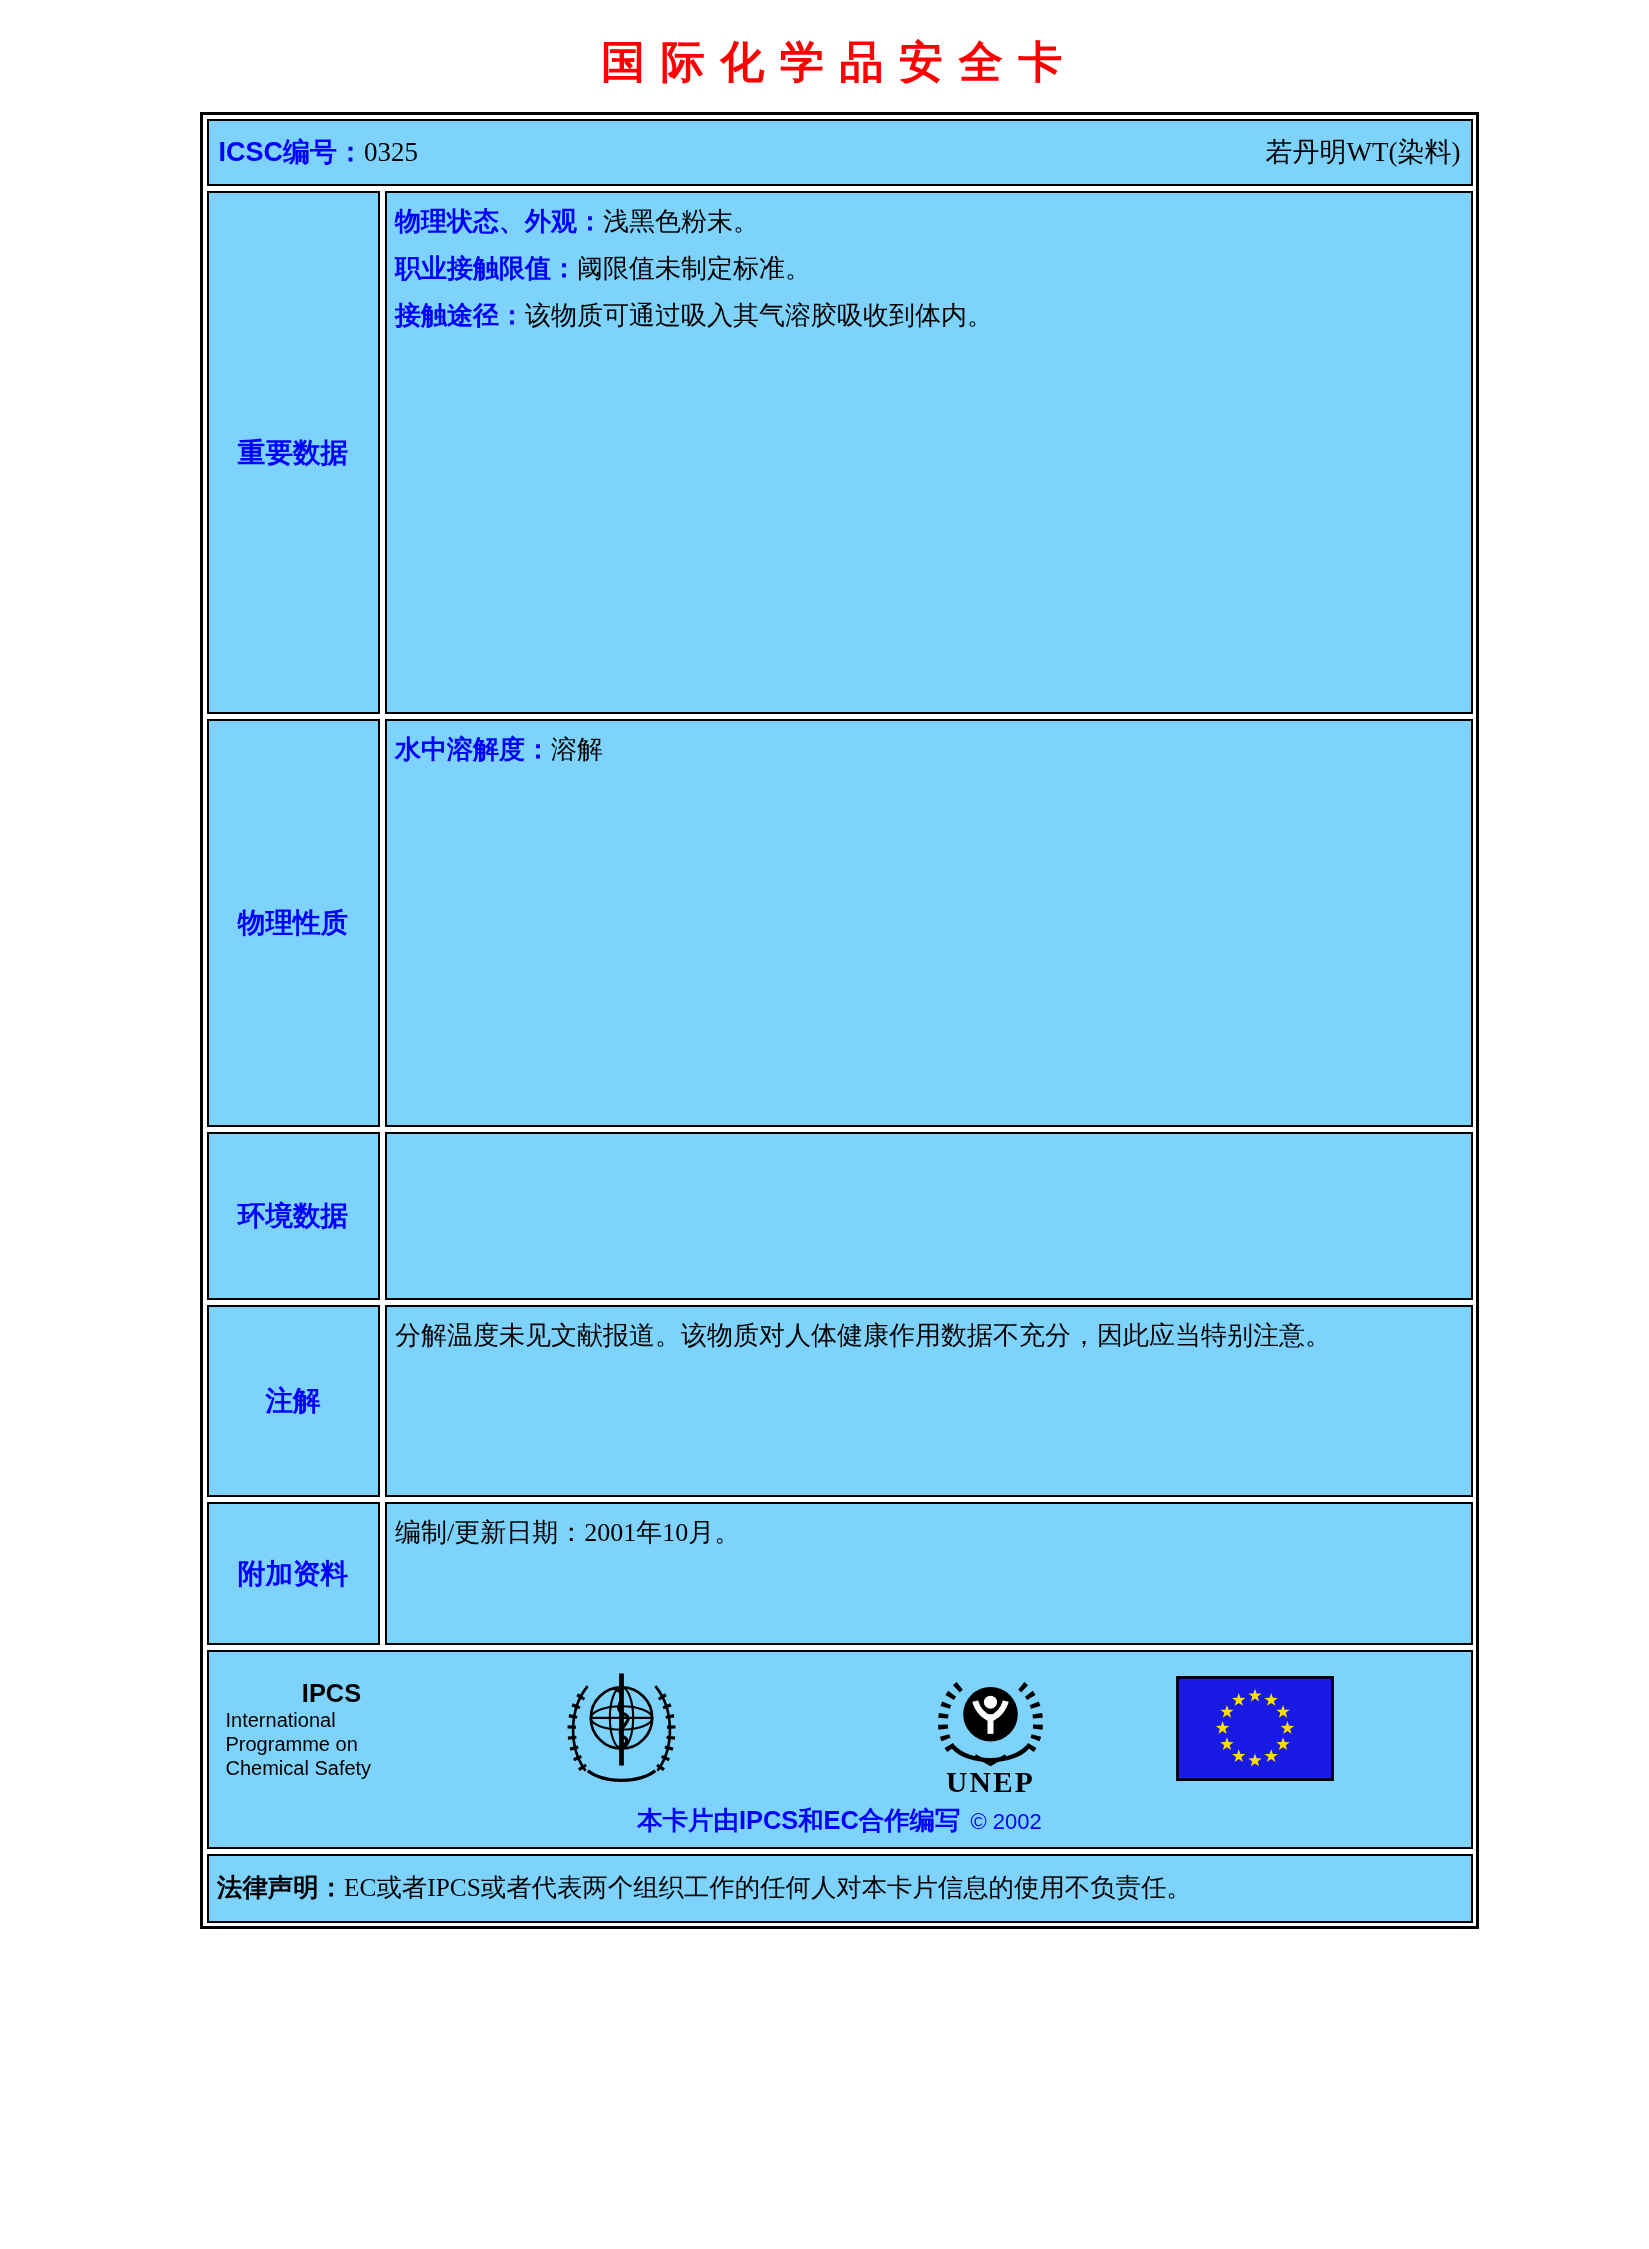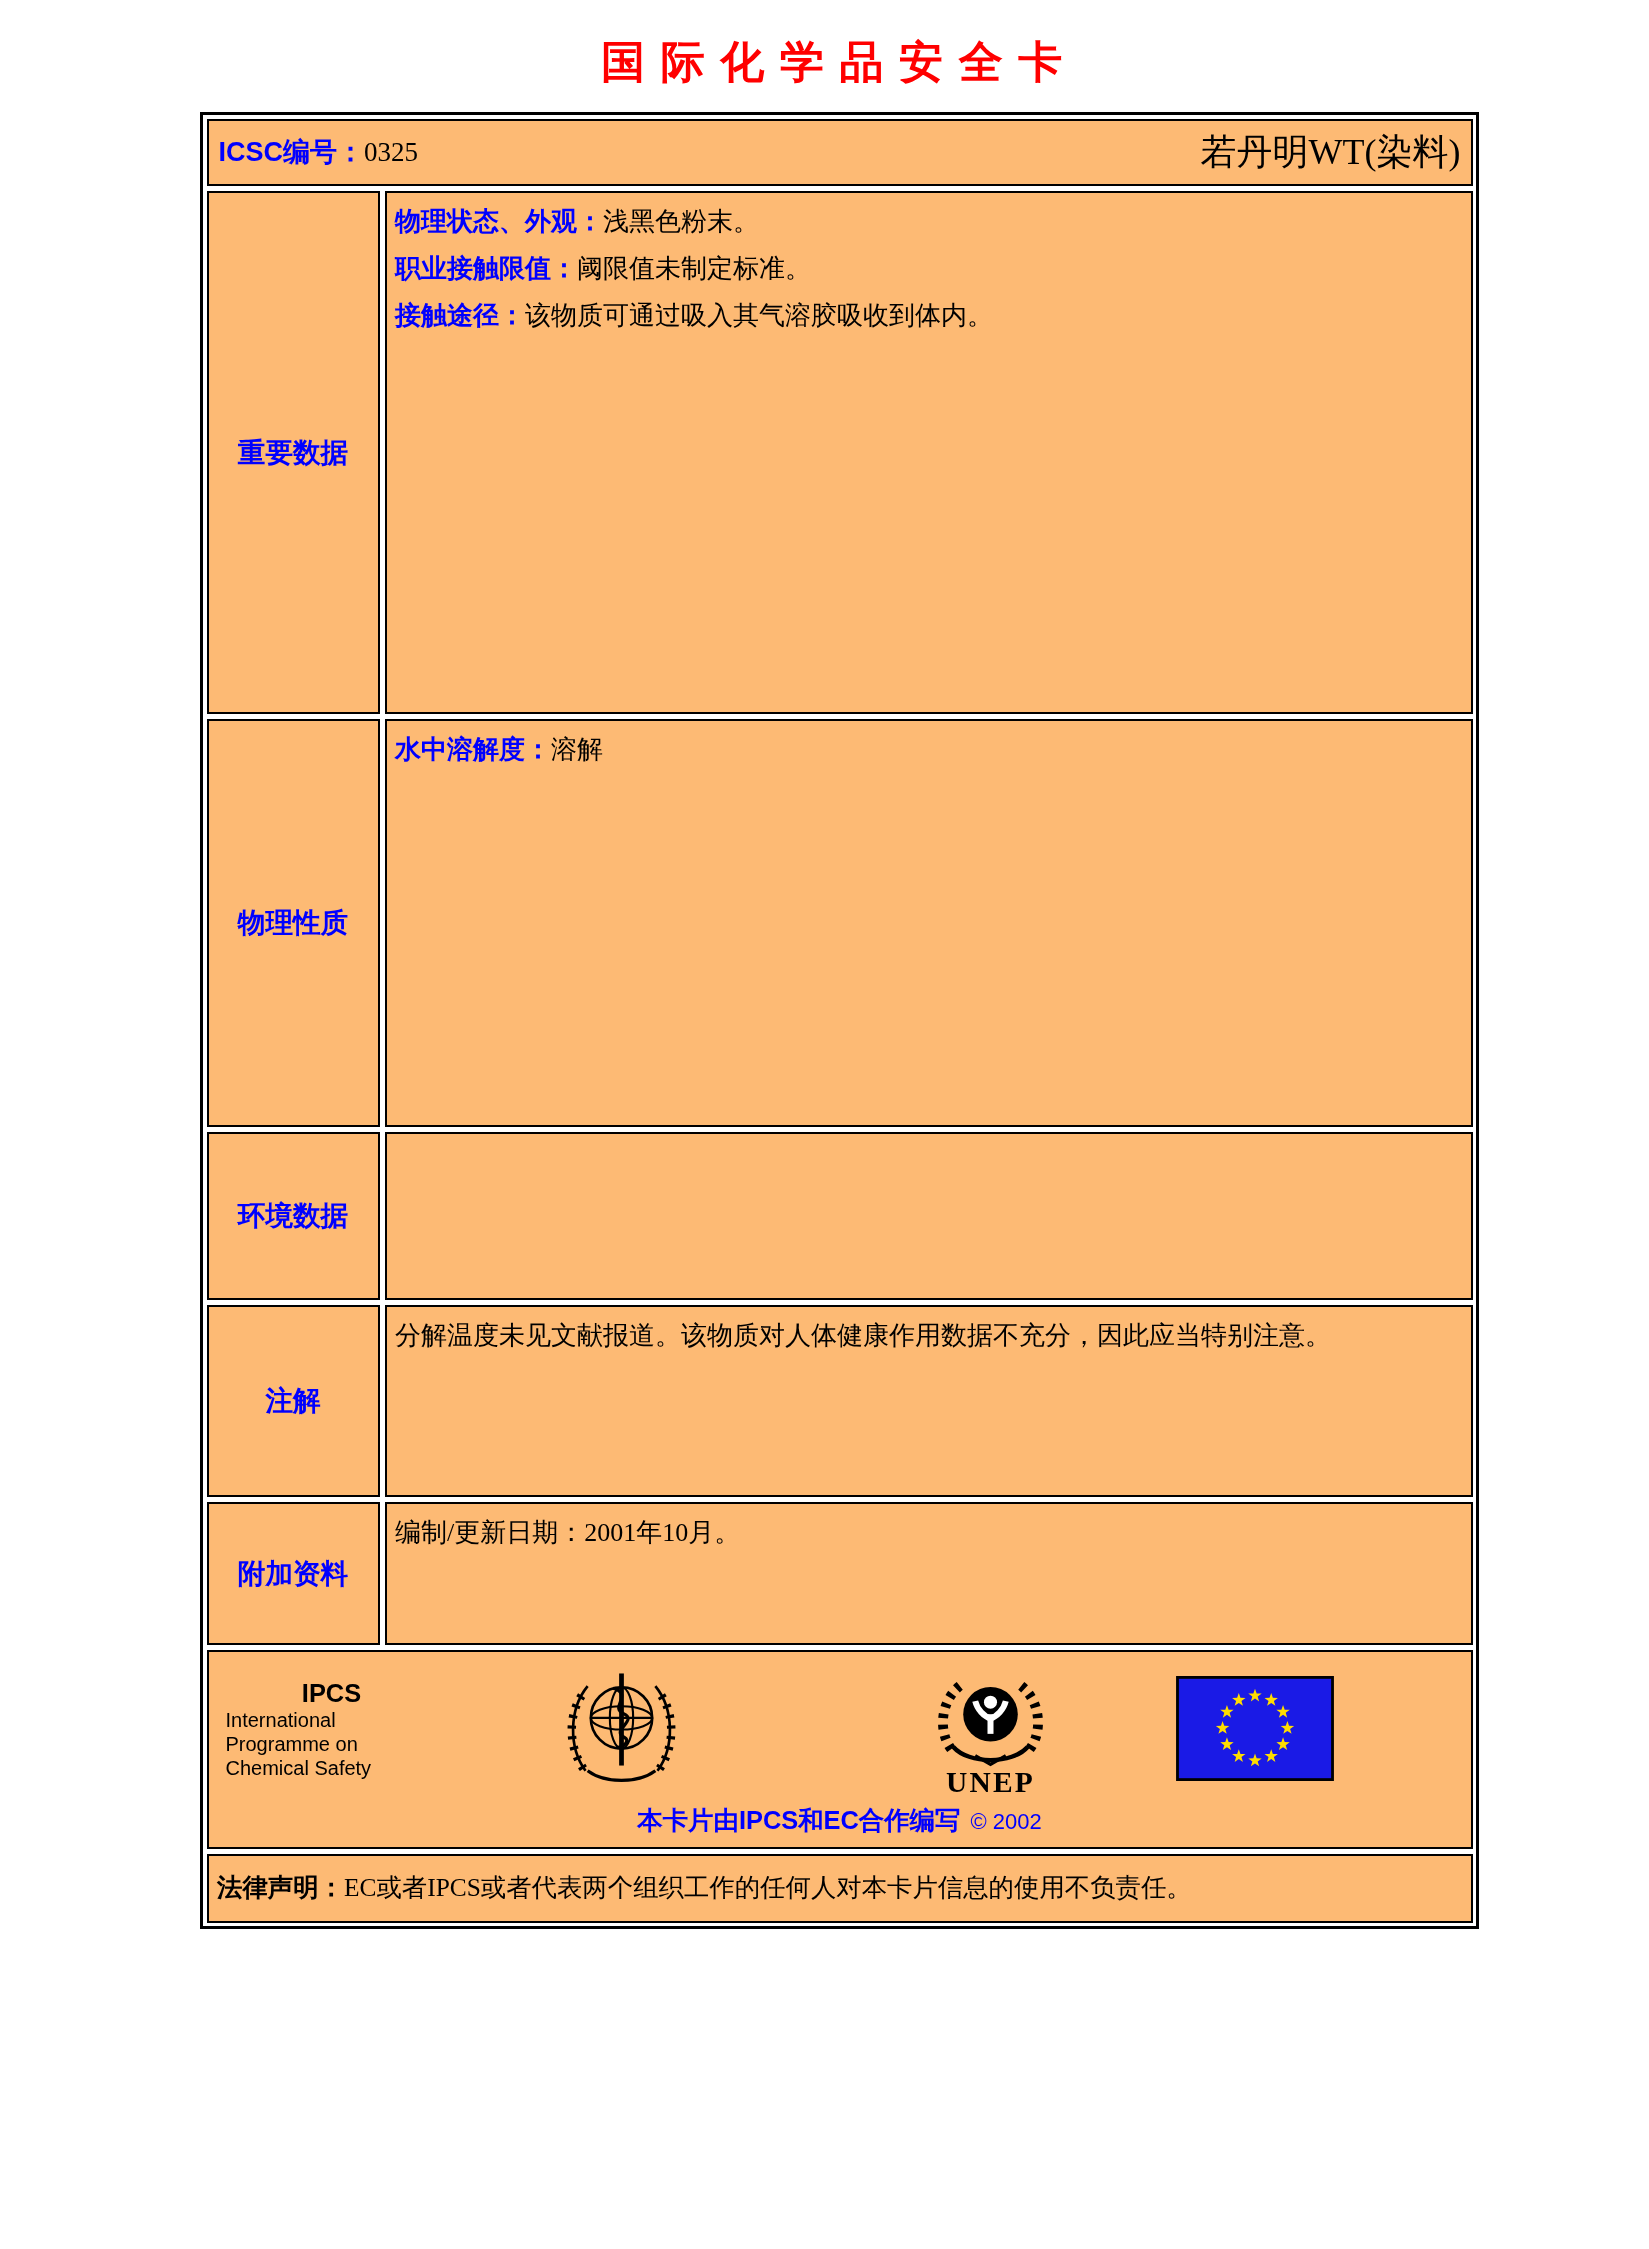--- a/index.html
+++ b/index.html
@@ -20,21 +20,21 @@
   }
   .card {
     margin-left:200px;
     width:1279px;
     border:3.5px solid #000;
     padding:3.5px;
     background:#fff;
   }
   .row { display:flex; gap:5px; margin-bottom:5px; align-items:stretch; }
   .row:last-child { margin-bottom:0; }
-  .cell { border:2.1px solid #000; background:#fdba74; }
+  .cell { border:2.1px solid #000; background:#7dd3fc; }
   .full-cell { flex:1; }
   .label-cell {
     width:173px; flex:0 0 173px;
     display:flex; align-items:center; justify-content:center;
     text-align:center;
     font-family:"Liberation Sans", sans-serif;
     font-weight:bold;
     font-size:27.6px;
     color:#0000ff;
   }
@@ -59,21 +59,21 @@
   .r-additional{ height:143px; }
   .r-footer    { height:199px; }
   .r-legal     { height:69px;  }
 
   .header-cell {
     display:flex; justify-content:space-between; align-items:center;
     padding:0 10px;
     font-size:27px;
   }
   .header-left .lbl { font-size:27px; }
-  .header-right { font-size:36px; }
+  .header-right { font-size:27px; }
 
   .footer-cell { display:flex; flex-direction:column; padding:4.2px 7px; }
   .logo-strip {
     flex:1;
     display:flex; align-items:center;
     padding:0 10px;
   }
   .ipcs-block {
     font-family:"Liberation Sans", sans-serif;
     width:212px;

